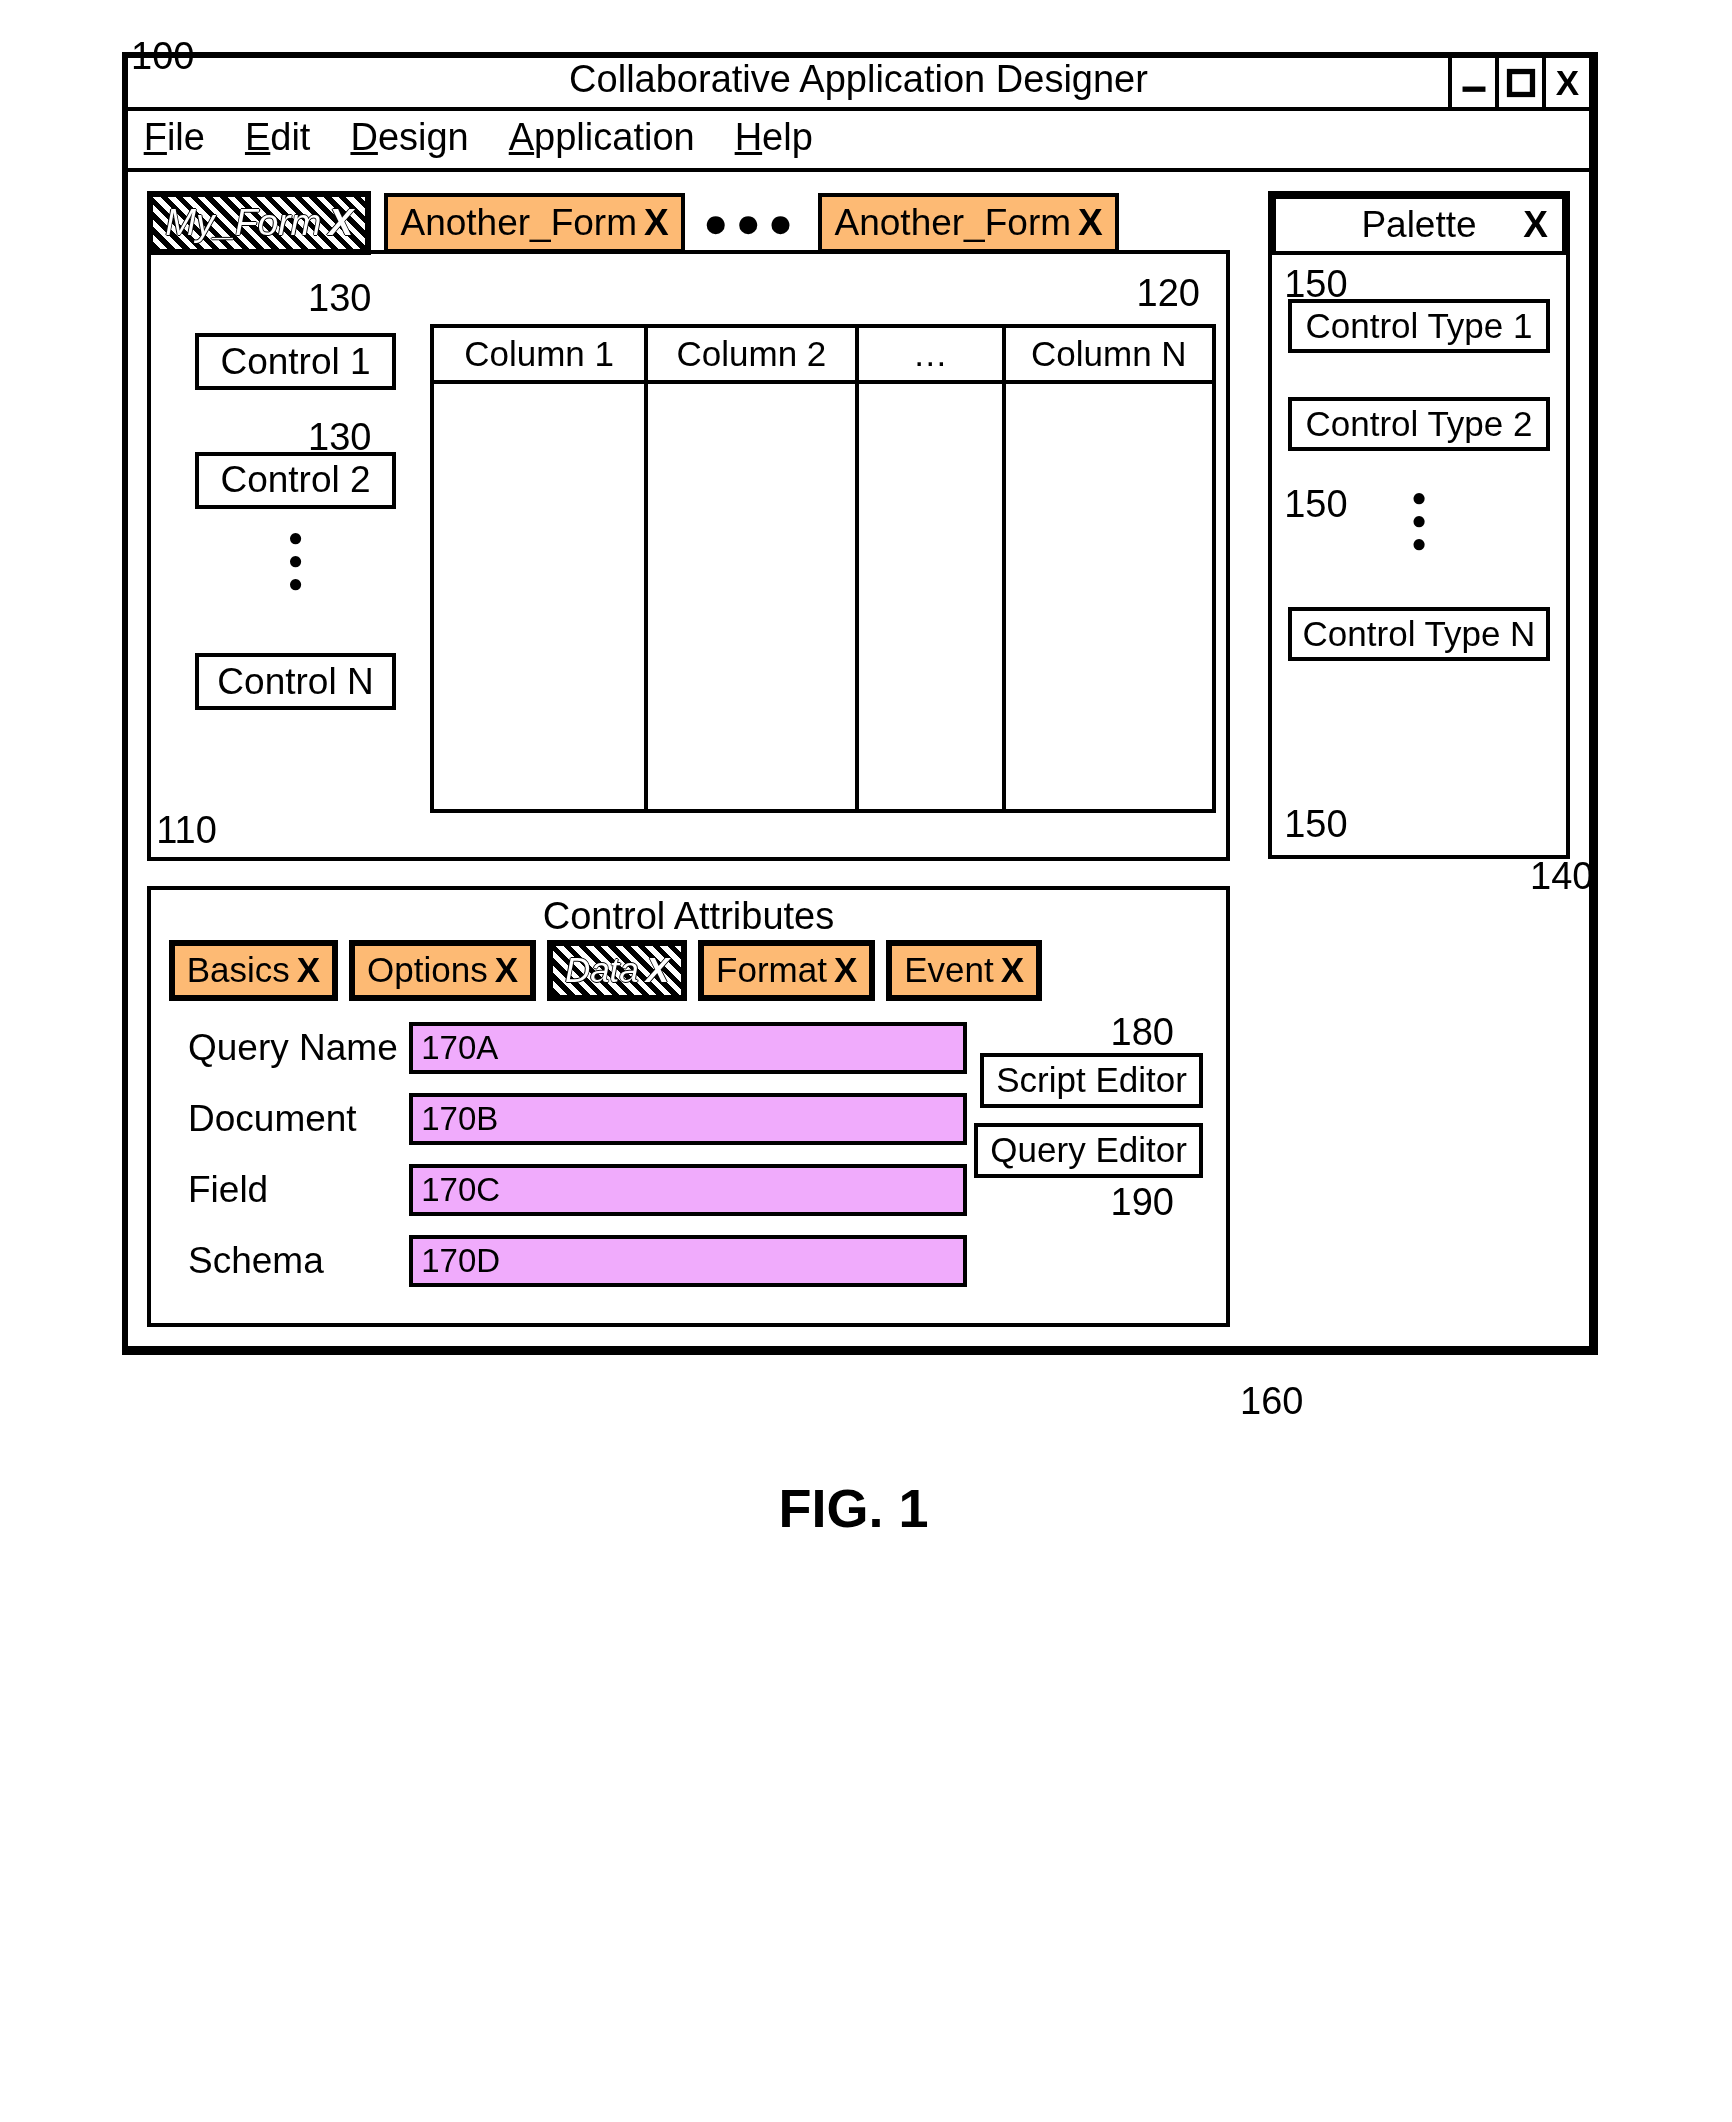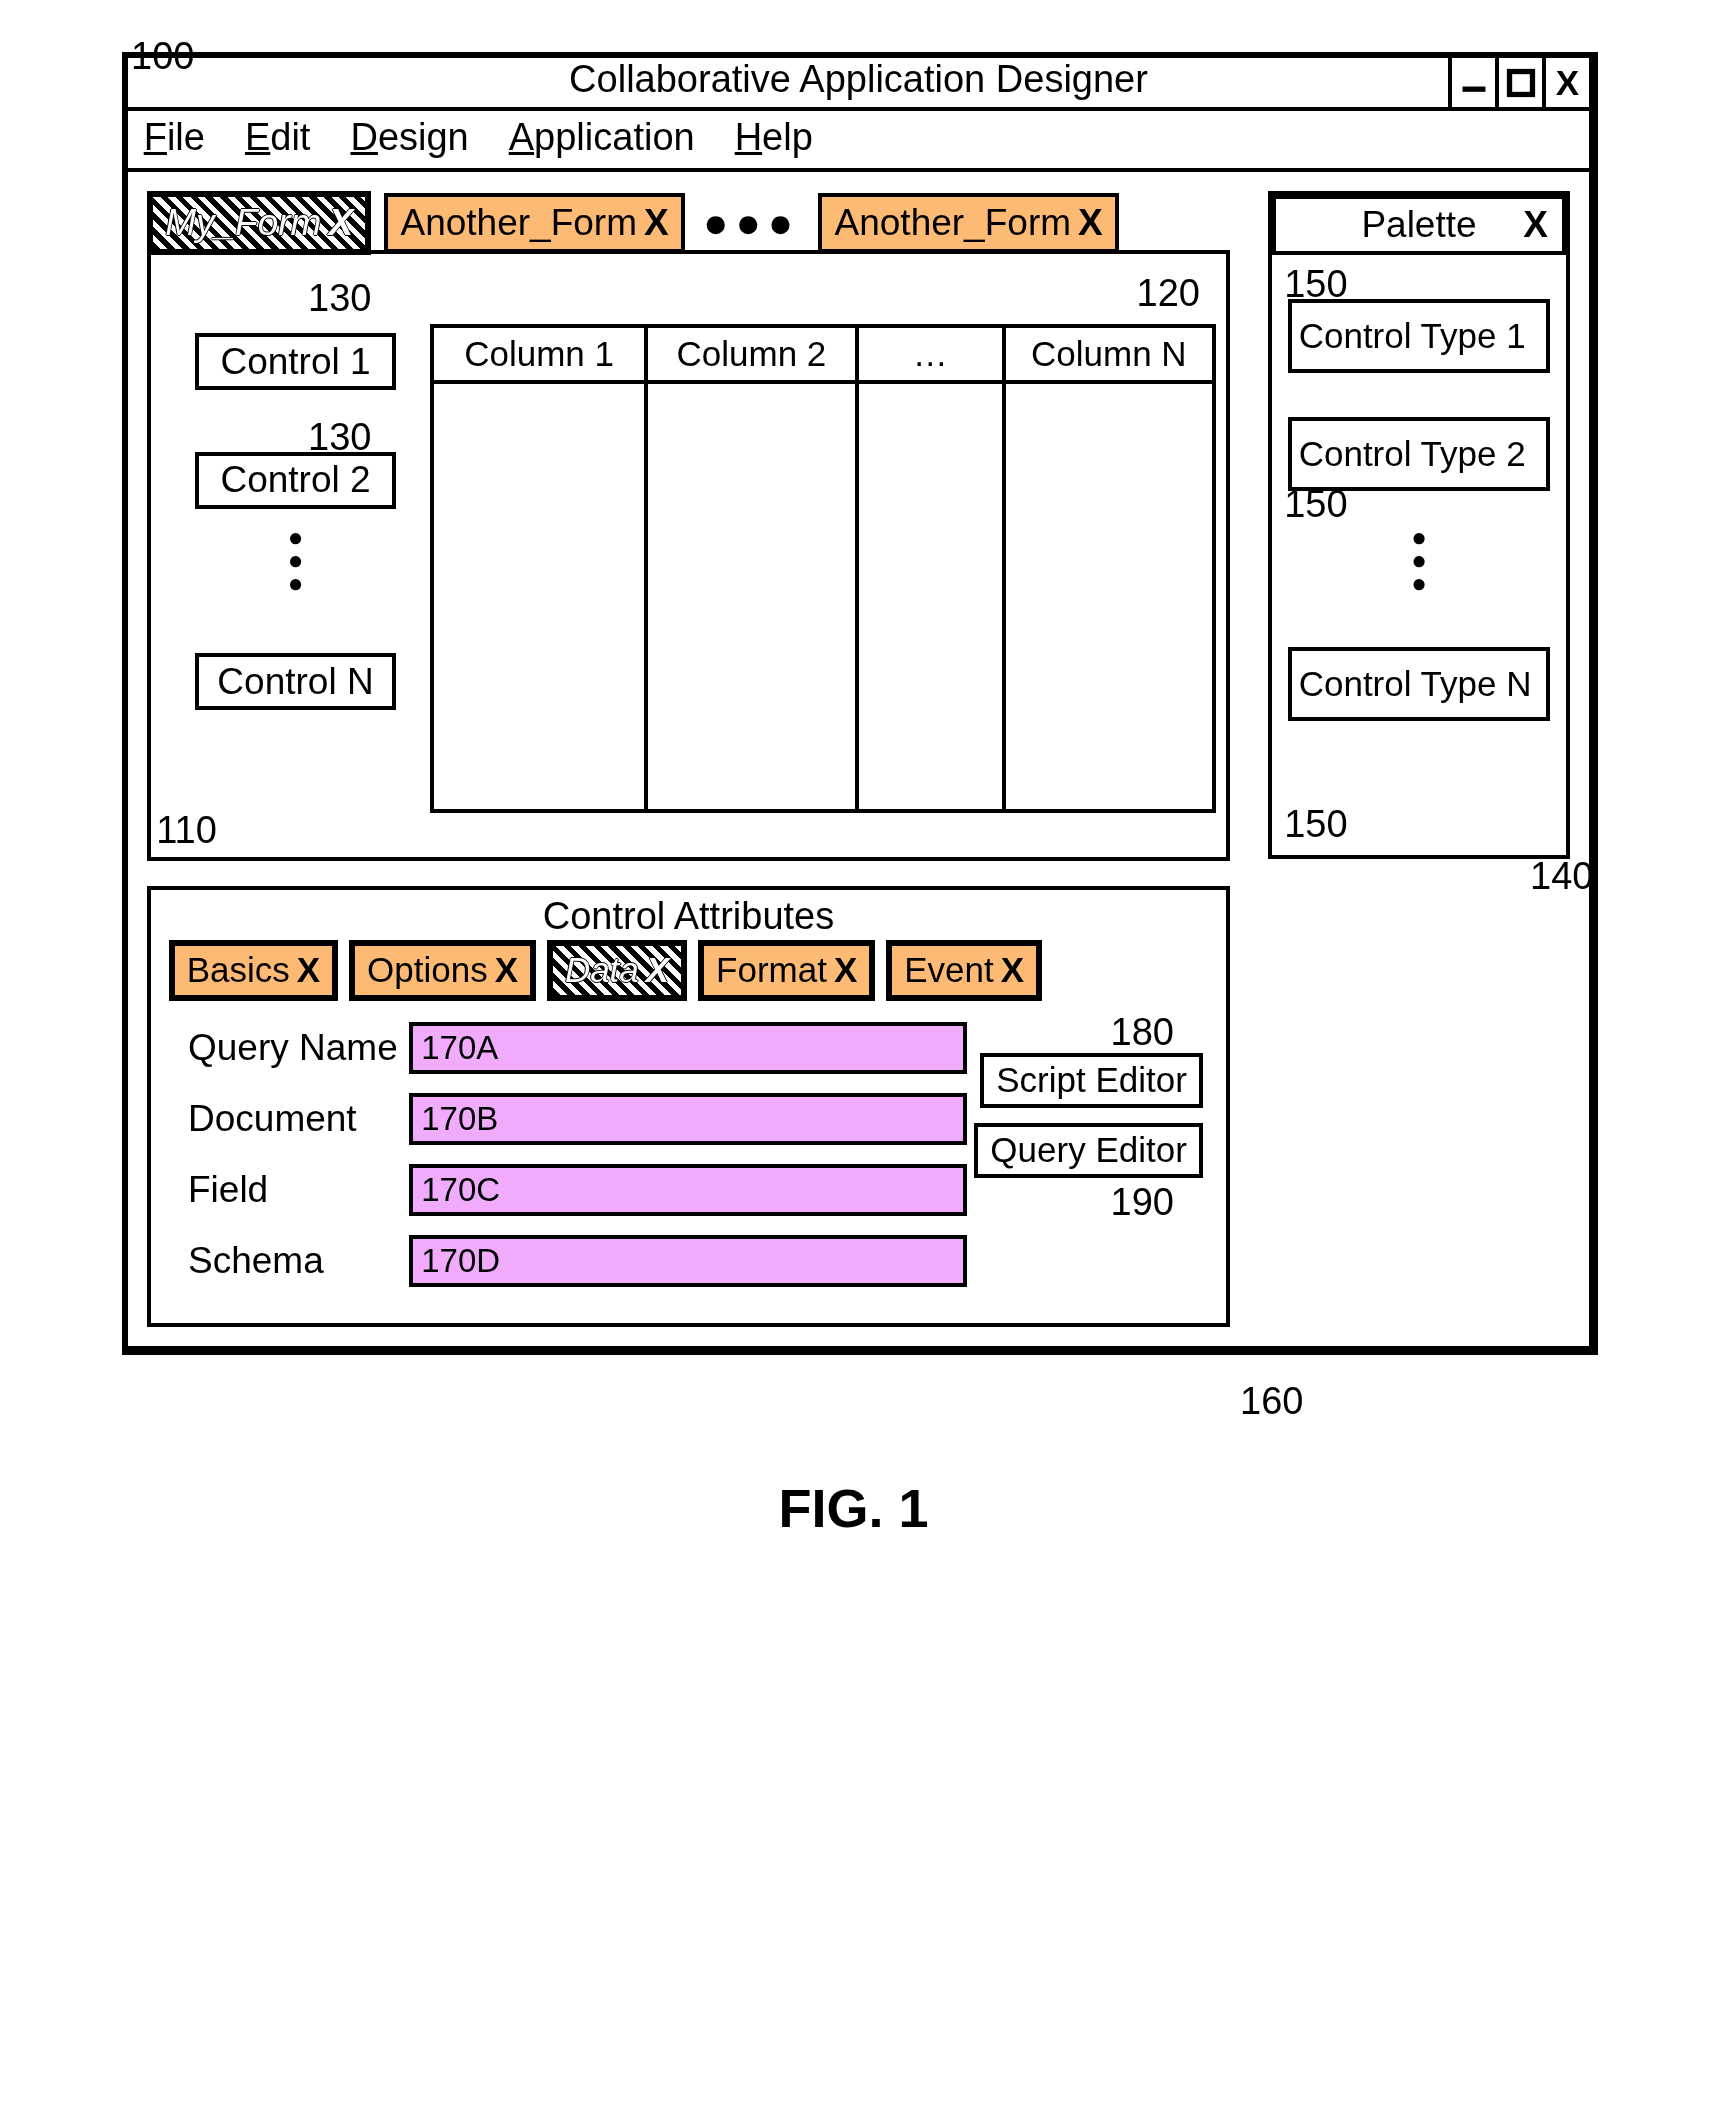--- a/index.html
+++ b/index.html
@@ -176,21 +176,22 @@
     font-size: 37px;
     position: relative;
   }
   .palette-title .x {
     position: absolute;
     right: 14px;
     font-weight: 900;
   }
   .palette-ctrl {
     border: 4.4px solid #000;
-    padding: 13px 7px;
+    padding: 3px 7px;
+    text-align: center;
     font-size: 35px;
     margin-top: 44px;
     background:#fff;
     white-space: nowrap;
   }
   .palette-ctrl:first-of-type { margin-top: 35px; }
   .palette .ellipsis-v { margin: 35px 0 8.7px 0; }
 
   .attr-panel {
     border: 4.4px solid #000;

